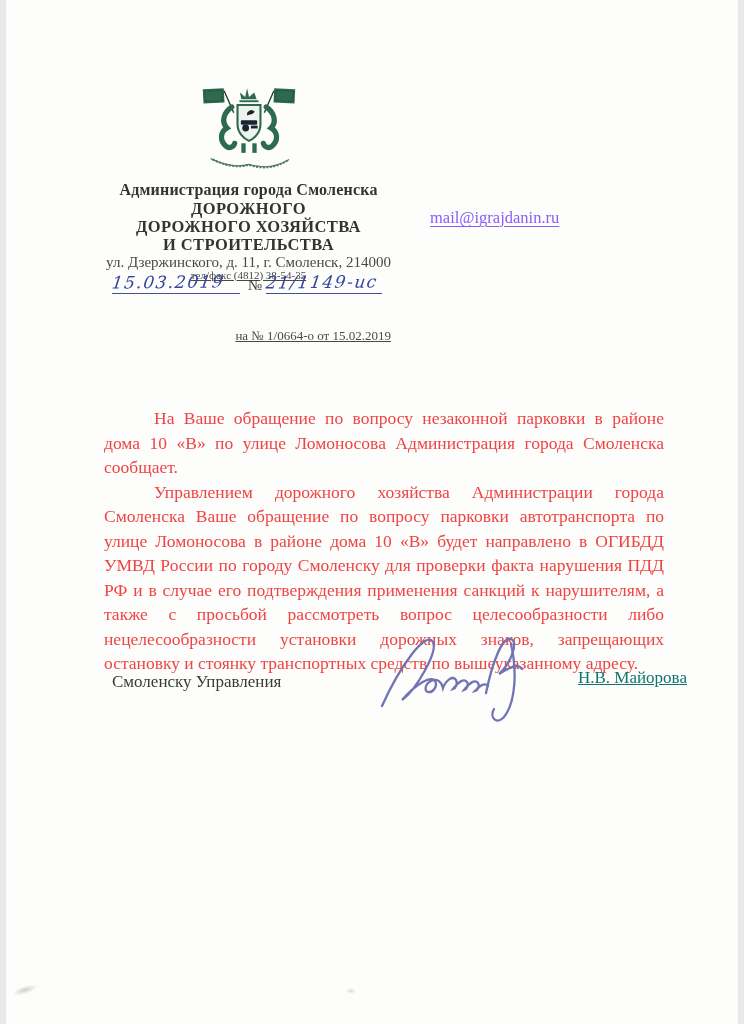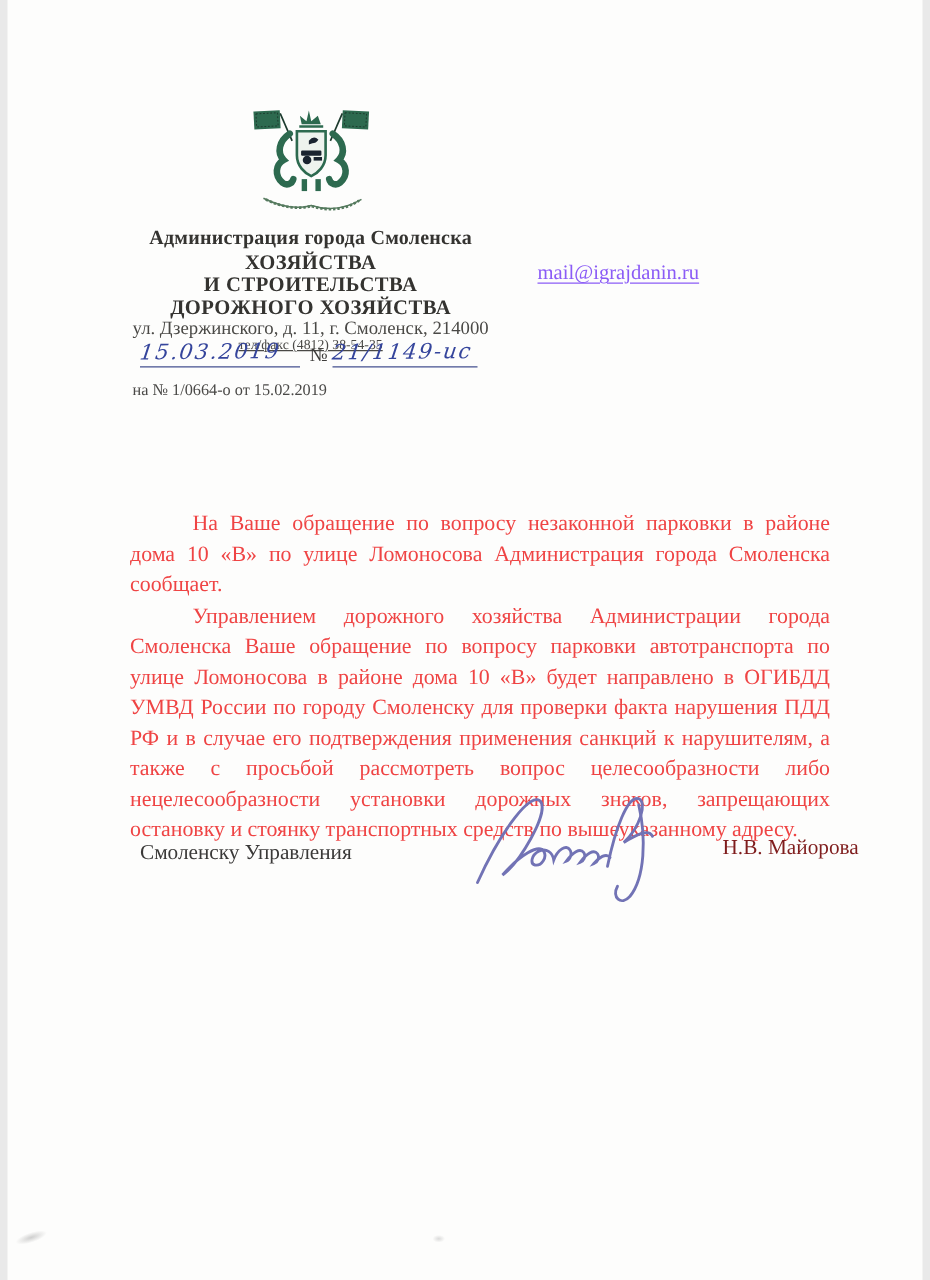--- a/index.html
+++ b/index.html
@@ -55,23 +55,23 @@
   .blank-date {
     width:130px; border-bottom:1.6px solid #44508f;
     padding-bottom:1px; text-align:left;
   }
   .num-sign { margin:0 4px 0 8px; color:#3d3c3a; font-size:15px; }
   .blank-num {
     width:118px; border-bottom:1.6px solid #44508f;
     padding-bottom:1px; text-align:left;
   }
   .reply-line {
-    position:absolute; left:100px; top:304px; width:285px;
-    text-align:left;
-    font-size:13px; color:#4a4947;
+    position:absolute; left:100px; top:328px; width:285px;
+    text-align:right;
+    font-size:13px; color:#4a4947;text-decoration:underline;
   }
 
   
   .email {
     position:absolute; left:424px; top:208px;
     font-size:16.5px; color:#8b5cf6;
     text-decoration:underline;
     text-underline-offset:3px;
   }
 
@@ -83,21 +83,21 @@
   }
   .body-text p { text-indent:50px; }
 
   
   .sign-position {
     position:absolute; left:106px; top:672px;
     font-size:17px; color:#3a3938;
   }
   .sign-name {
     position:absolute; left:572px; top:668px;
-    font-size:17px; color:#7f1d1d;
+    font-size:17px; color:#0f766e;text-decoration:underline;
   }
   .sign-stroke { position:absolute; left:368px; top:618px; }
 
   
   .executor {
     position:absolute; left:107px; top:913px;
     font-size:13.5px; line-height:18px; color:#4a4947;
   }
 
   
@@ -146,23 +146,23 @@
         <path d="M68,24 c9,6 11,16 5,22 c7,4 8,13 1,19 c-3,2.5 -8,1.5 -9,-3" fill="none" stroke="#2d6a4f" stroke-width="5.5" stroke-linecap="round"></path>
 
         <rect x="42" y="62" width="4.5" height="10" fill="#2d6a4f"></rect>
         <rect x="53.5" y="62" width="4.5" height="10" fill="#2d6a4f"></rect>
 
         <path d="M10,78 q22,11 40,6 q22,7 42,-5" fill="none" stroke="#557a5e" stroke-width="1.3"></path>
         <path d="M12,79 q21,10 38,5.5 q22,7 40,-4.5" fill="none" stroke="#557a5e" stroke-width="2.2" stroke-dasharray="2,1.6"></path>
       </svg>
     </span>
     <div class="org-parent">Администрация города Смоленска</div>
-    <div class="org-line first">ХОЗЯЙСТВА</div>
+    <div class="org-line first">ДОРОЖНОГО</div>
+    <div class="org-line">ДОРОЖНОГО ХОЗЯЙСТВА</div>
     <div class="org-line">И СТРОИТЕЛЬСТВА</div>
-    <div class="org-line">ДОРОЖНОГО ХОЗЯЙСТВА</div>
     <div class="lh-address">ул. Дзержинского, д. 11, г. Смоленск, 214000</div>
     <div class="lh-phone">тел/факс (4812) 38-54-35</div>
   </div>
 
   <div class="ref-row">
     <span class="blank-date"><span class="hand">15.03.2019</span></span>
     <span class="num-sign">№</span>
     <span class="blank-num"><span class="hand">21/1149-ис</span></span>
   </div>
   <div class="reply-line">на № 1/0664-о от 15.02.2019</div>

